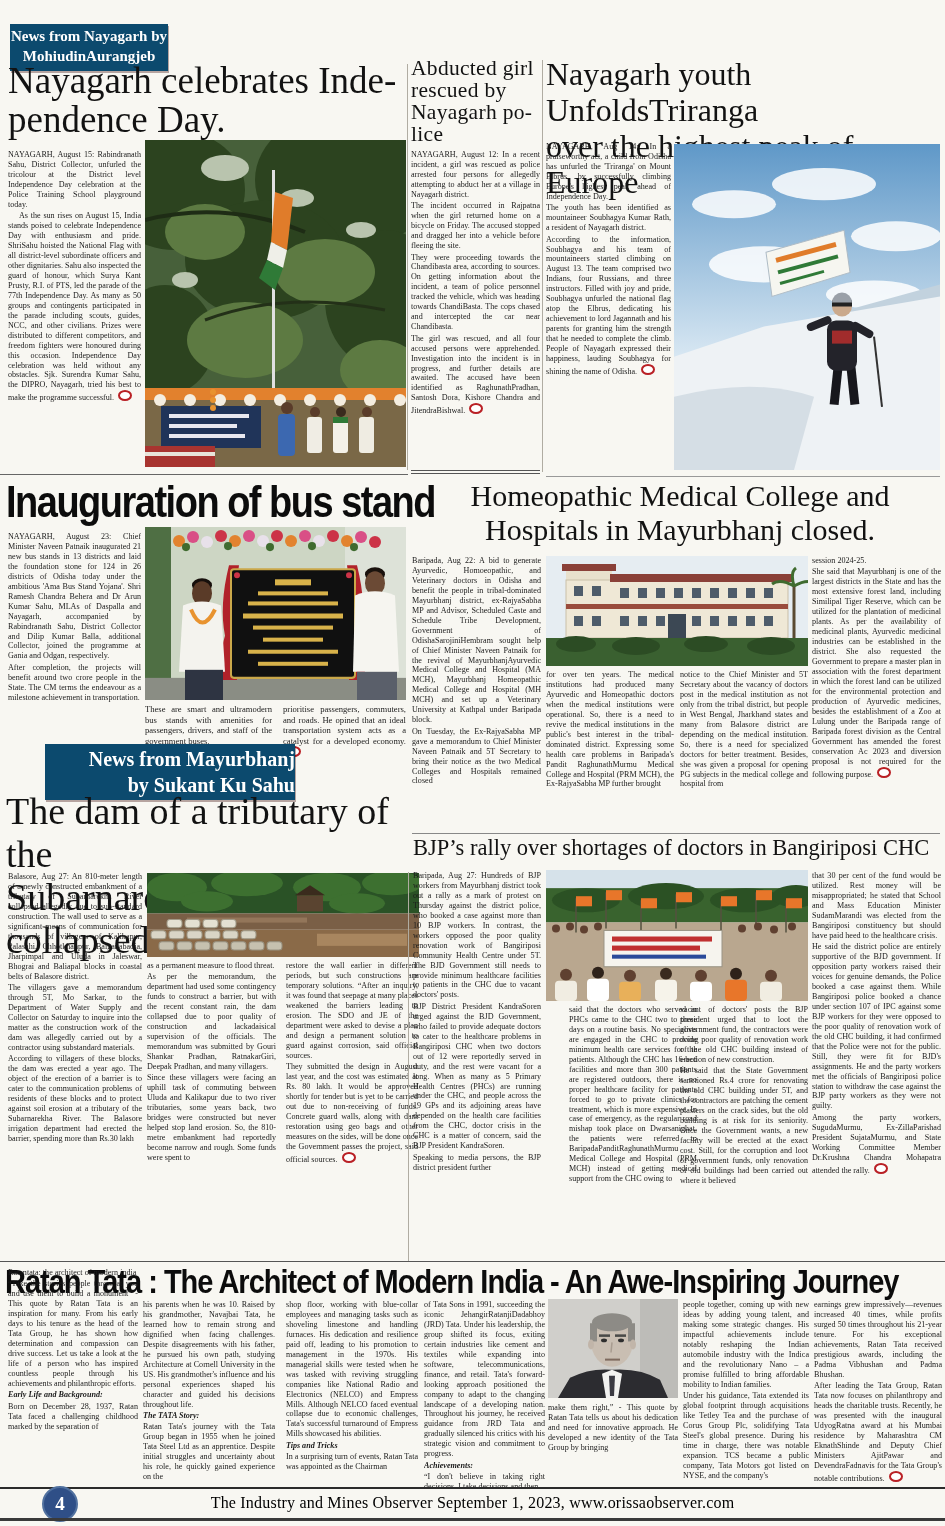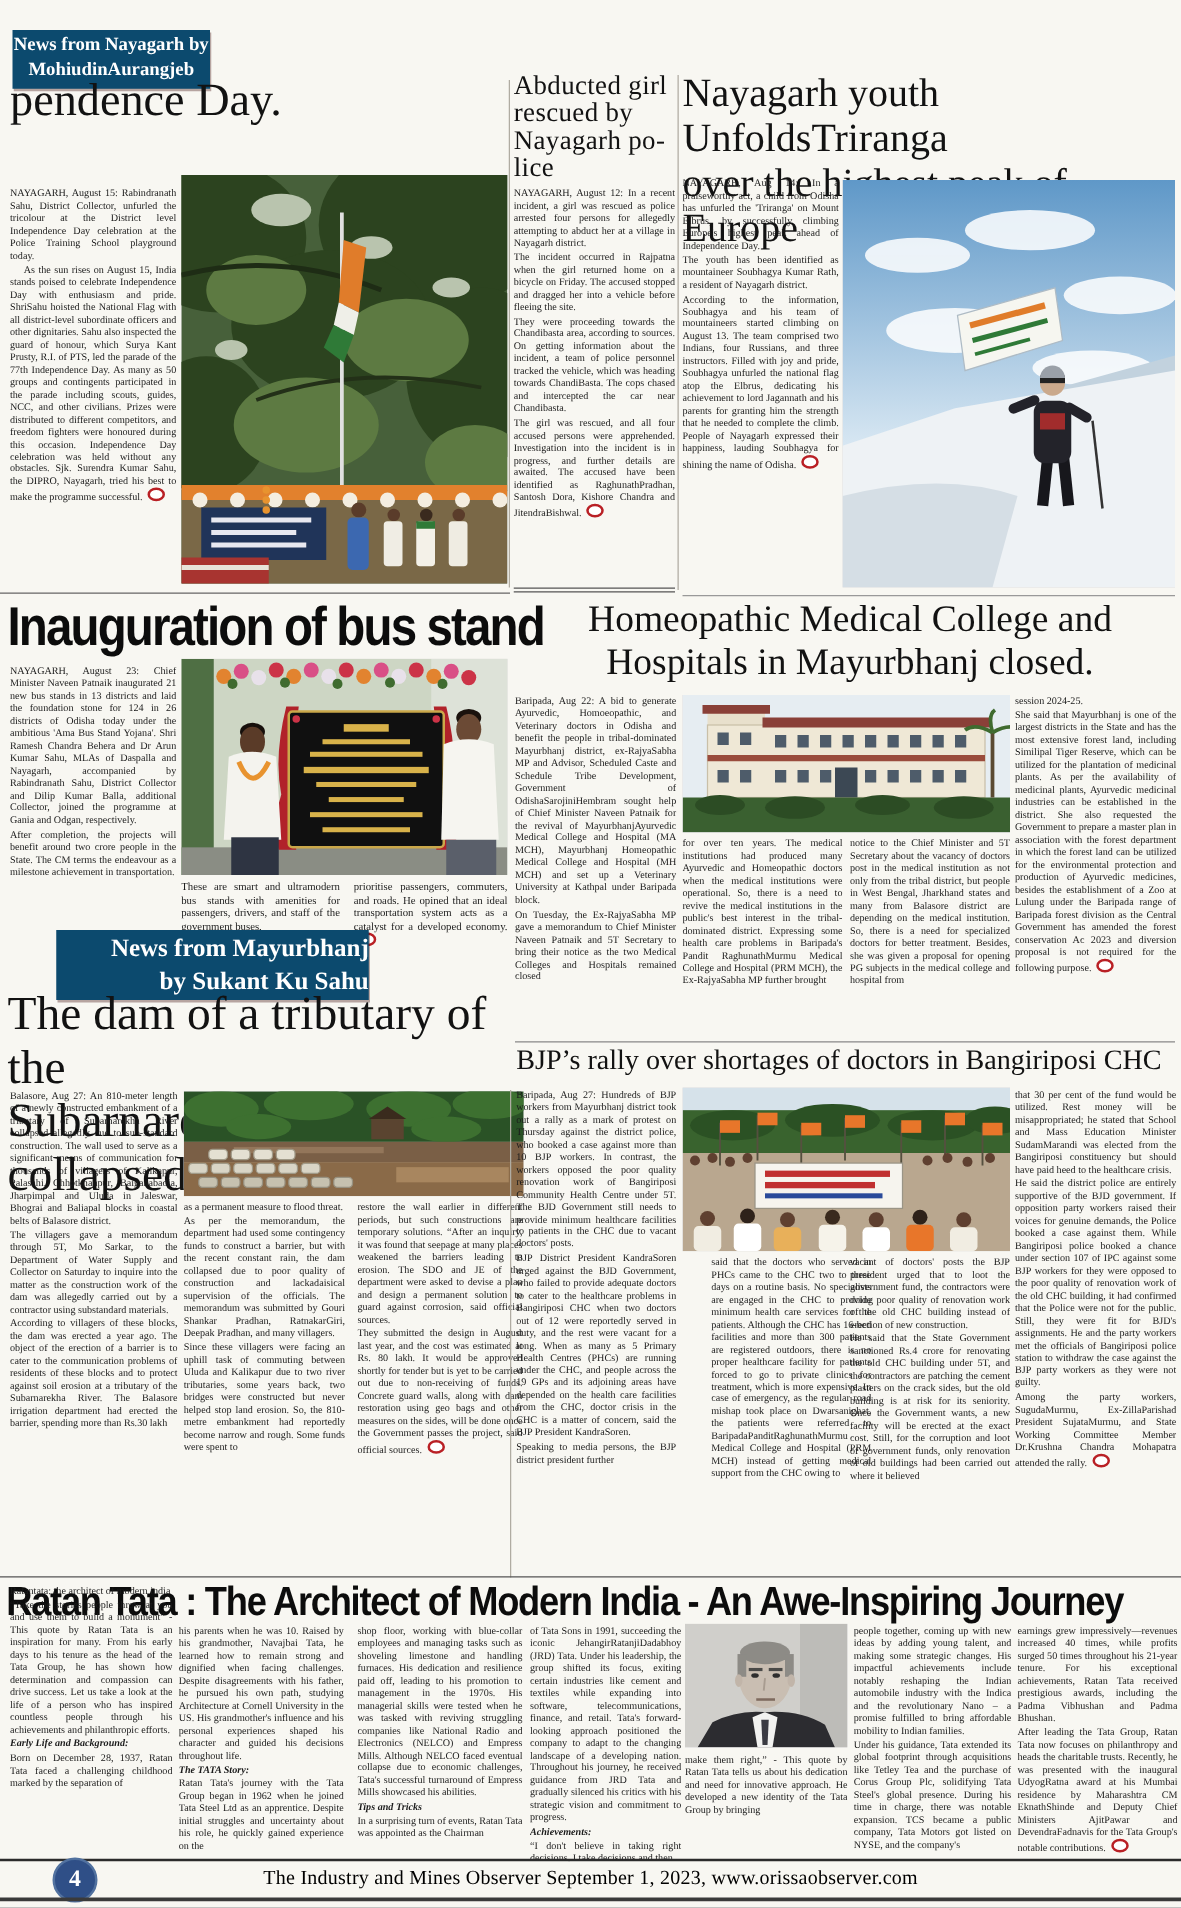--- a/index.html
+++ b/index.html
@@ -51,20 +51,21 @@
 <body>
 
 <div class="sheet">
 
   <div class="badge" style="left:10px;top:24px;width:158px;height:44px;font-size:15px;line-height:1.32;padding-top:3px;">
       <span>News from Nayagarh by</span>
       <span>MohiudinAurangjeb</span>
     </div>
 
   <div class="hl-serif" style="left:8px;top:62px;width:402px;font-size:37px;line-height:1.05;">
+      <span>Nayagarh celebrates Inde-</span>
       <span>pendence Day.</span>
     </div>
 
   <div class="col" style="left:8px;top:150px;width:133px;height:329px;">
       <p>NAYAGARH, August 15: Rabindranath Sahu, District Collector, unfurled the tricolour at the District level Independence Day celebration at the Police Training School playground today.</p>
       <p class="indent end">As the sun rises on August 15, India stands poised to celebrate Independence Day with enthusiasm and pride. ShriSahu hoisted the National Flag with all district-level subordinate officers and other dignitaries. Sahu also inspected the guard of honour, which Surya Kant Prusty, R.I. of PTS, led the parade of the 77th Independence Day. As many as 50 groups and contingents participated in the parade including scouts, guides, NCC, and other civilians. Prizes were distributed to different competitors, and freedom fighters were honoured during this occasion. Independence Day celebration was held without any obstacles. Sjk. Surendra Kumar Sahu, the DIPRO, Nayagarh, tried his best to make the programme successful.</p>
     </div>
 
   <div class="photo" style="left:145px;top:140px;width:261px;height:327px;">
     <svg viewBox="0 0 261 327" preserveAspectRatio="none">
@@ -502,21 +503,21 @@
 
   <div class="col" style="left:8px;top:1248px;width:130px;height:192px;margin-top:20px;">
       <p>Ratantata: the architect of modern india</p>
       <p>“Take the stories people throw at you and use them to build a monument” - This quote by Ratan Tata is an inspiration for many. From his early days to his tenure as the head of the Tata Group, he has shown how determination and compassion can drive success. Let us take a look at the life of a person who has inspired countless people through his achievements and philanthropic efforts.</p>
       <p class="sub">Early Life and Background:</p>
       <p>Born on December 28, 1937, Ratan Tata faced a challenging childhood marked by the separation of</p>
     </div>
   <div class="col" style="left:143px;top:1300px;width:132px;height:192px;">
       <p>his parents when he was 10. Raised by his grandmother, Navajbai Tata, he learned how to remain strong and dignified when facing challenges. Despite disagreements with his father, he pursued his own path, studying Architecture at Cornell University in the US. His grandmother's influence and his personal experiences shaped his character and guided his decisions throughout life.</p>
       <p class="sub">The TATA Story:</p>
-      <p>Ratan Tata's journey with the Tata Group began in 1962 when he joined Tata Steel Ltd as an apprentice. Despite initial struggles and uncertainty about his role, he quickly gained experience on the</p>
+      <p>Ratan Tata's journey with the Tata Group began in 1955 when he joined Tata Steel Ltd as an apprentice. Despite initial struggles and uncertainty about his role, he quickly gained experience on the</p>
     </div>
   <div class="col" style="left:286px;top:1300px;width:132px;height:192px;">
       <p>shop floor, working with blue-collar employees and managing tasks such as shoveling limestone and handling furnaces. His dedication and resilience paid off, leading to his promotion to management in the 1970s. His managerial skills were tested when he was tasked with reviving struggling companies like National Radio and Electronics (NELCO) and Empress Mills. Although NELCO faced eventual collapse due to economic challenges, Tata's successful turnaround of Empress Mills showcased his abilities.</p>
       <p class="sub">Tips and Tricks</p>
       <p>In a surprising turn of events, Ratan Tata was appointed as the Chairman</p>
     </div>
   <div class="col" style="left:424px;top:1300px;width:121px;height:192px;">
       <p>of Tata Sons in 1991, succeeding the iconic JehangirRatanjiDadabhoy (JRD) Tata. Under his leadership, the group shifted its focus, exiting certain industries like cement and textiles while expanding into software, telecommunications, finance, and retail. Tata's forward-looking approach positioned the company to adapt to the changing landscape of a developing nation. Throughout his journey, he received guidance from JRD Tata and gradually silenced his critics with his strategic vision and commitment to progress.</p>
       <p class="sub">Achievements:</p>
       <p>“I don't believe in taking right decisions. I take decisions and then</p>

